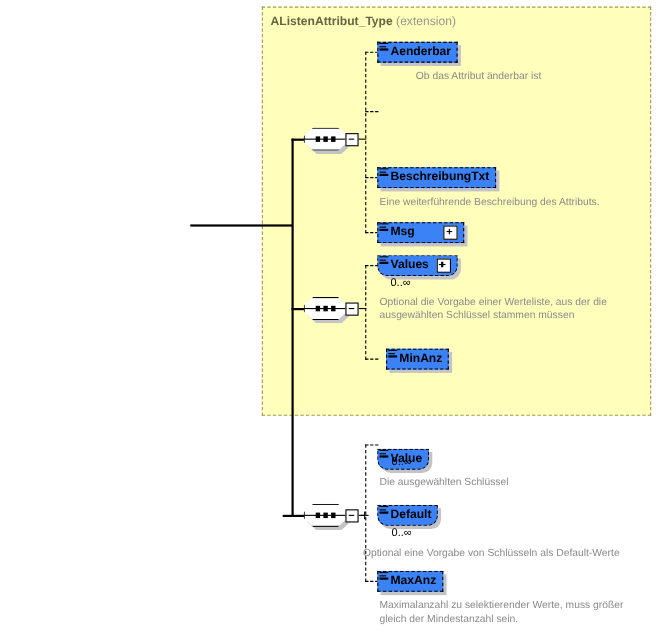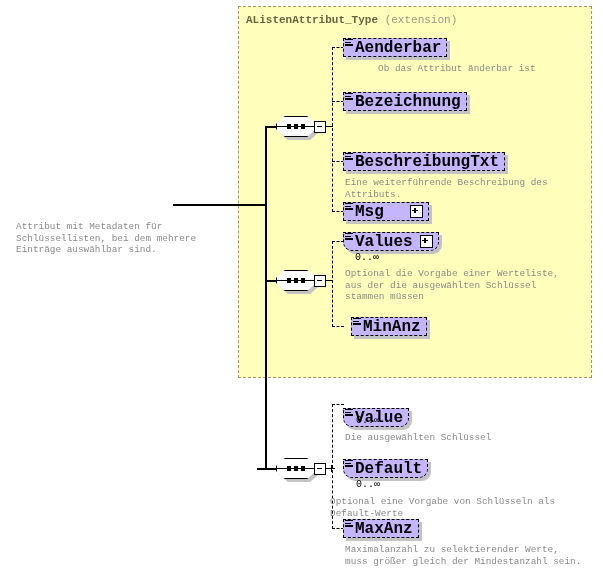--- a/index.html
+++ b/index.html
@@ -10,21 +10,21 @@
   body {
     width: 603px;
     height: 577px;
     position: relative;
     font-family: "Liberation Sans", sans-serif;
     overflow: hidden;
   }
   #diagram {
     position: absolute;
     left: 0; top: 0;
-    width: 603px; height: 577px; font-family: Liberation Mono, monospace;
+    width: 603px; height: 577px;
   }
 
   
   .ext-region {
     position: absolute;
     left: 238px; top: 6px;
     width: 354px; height: 372px;
     background: #ffffbb;
     border: 1px dashed #999966;
     box-sizing: border-box;
@@ -58,27 +58,27 @@
     font-weight: bold;
     color: #000000;
     white-space: nowrap;
     box-shadow: 2px 2px 0 0 #bbbbbb;
   }
 
   
   .elbox {
     position: absolute;
     box-sizing: border-box;
-    background: #c4b5fd;
+    background: #3b82f6;
     border: 1.4px dashed #000000;
     height: 19px;
     display: flex;
     align-items: center;
     padding: 0 5px 0 11px;
-    font-size: 16px;
+    font-size: 11px;
     font-weight: bold;
     color: #000000;
     white-space: nowrap;
     box-shadow: 3px 3px 0 0 #c4c4c4;
   }
   .elbox.repeat {
     border-radius: 0 0 9px 9px;
   }
   .elbox .elname { line-height: 1; }
 
@@ -241,21 +241,20 @@
 <body>
 
 <div id="diagram">
 
   <div class="ext-region"></div>
   <div class="ext-title">
     <span>AListenAttribut_Type</span>
     <span class="ext-kind">(extension)</span>
   </div>
 
-  <div class="doc" style="left:16px; top:221px; width:218px;">Attribut mit Metadaten für Schlüssellisten, bei dem mehrere Einträge auswählbar sind.</div>
 
   <div class="line-solid" style="left:173px; top:204px; width:93px; height:1.6px;"></div>
 
   <div class="line-solid" style="left:265px; top:126px; width:1.6px; height:343px;"></div>
 
   <div class="line-solid" style="left:265px; top:126px; width:12px; height:1.6px;"></div>
 
   <div class="line-solid" style="left:265px; top:280px; width:12px; height:1.6px;"></div>
 
   <div class="line-solid" style="left:257px; top:468px; width:20px; height:1.6px;"></div>
@@ -282,28 +281,20 @@
   <div class="elbox" style="left:343px; top:38px;">
     <span class="attr-icon">
         <i></i>
         <i></i>
         <i></i>
       </span>
     <span class="elname">Aenderbar</span>
   </div>
   <div class="doc" style="left:345px; top:63px; width:240px;margin-left:33px;">Ob das Attribut änderbar ist</div>
 
-  <div class="elbox" style="left:343px; top:92px;">
-    <span class="attr-icon">
-        <i></i>
-        <i></i>
-        <i></i>
-      </span>
-    <span class="elname">Bezeichnung</span>
-  </div>
 
   <div class="elbox" style="left:343px; top:152px;">
     <span class="attr-icon">
         <i></i>
         <i></i>
         <i></i>
       </span>
     <span class="elname">BeschreibungTxt</span>
   </div>
   <div class="doc" style="left:345px; top:177px; width:240px;">Eine weiterführende Beschreibung des Attributs.</div>

